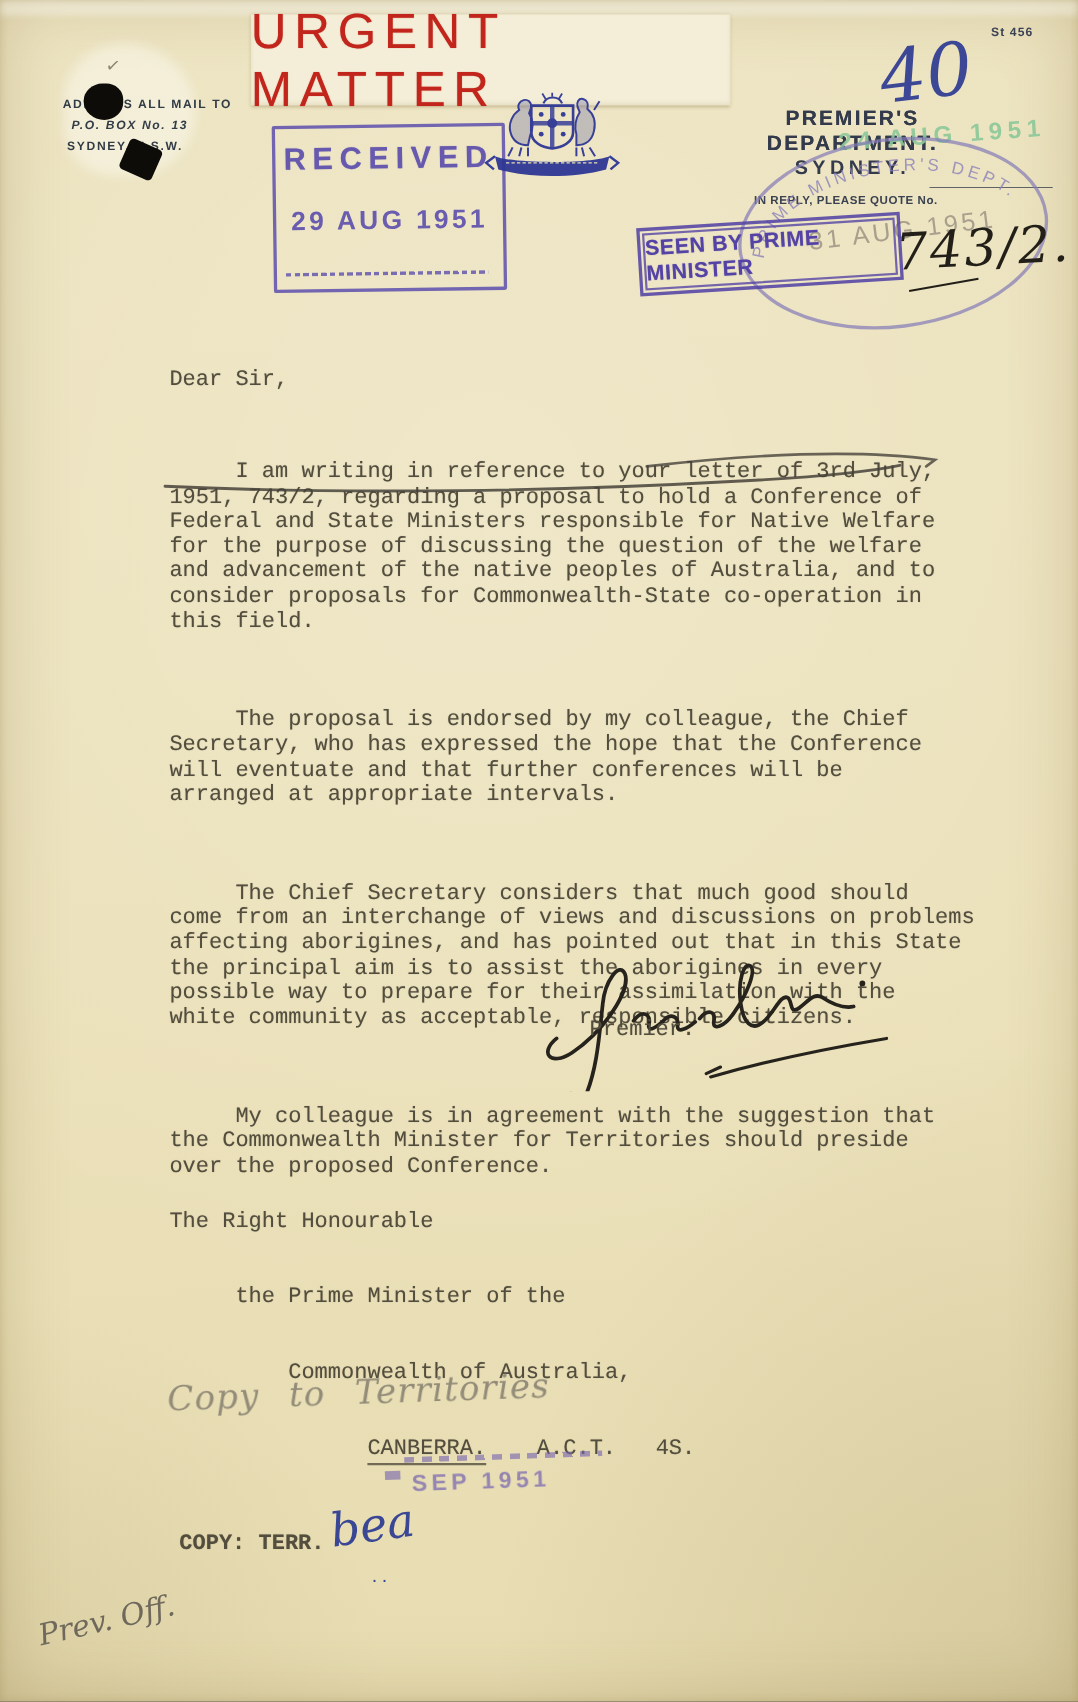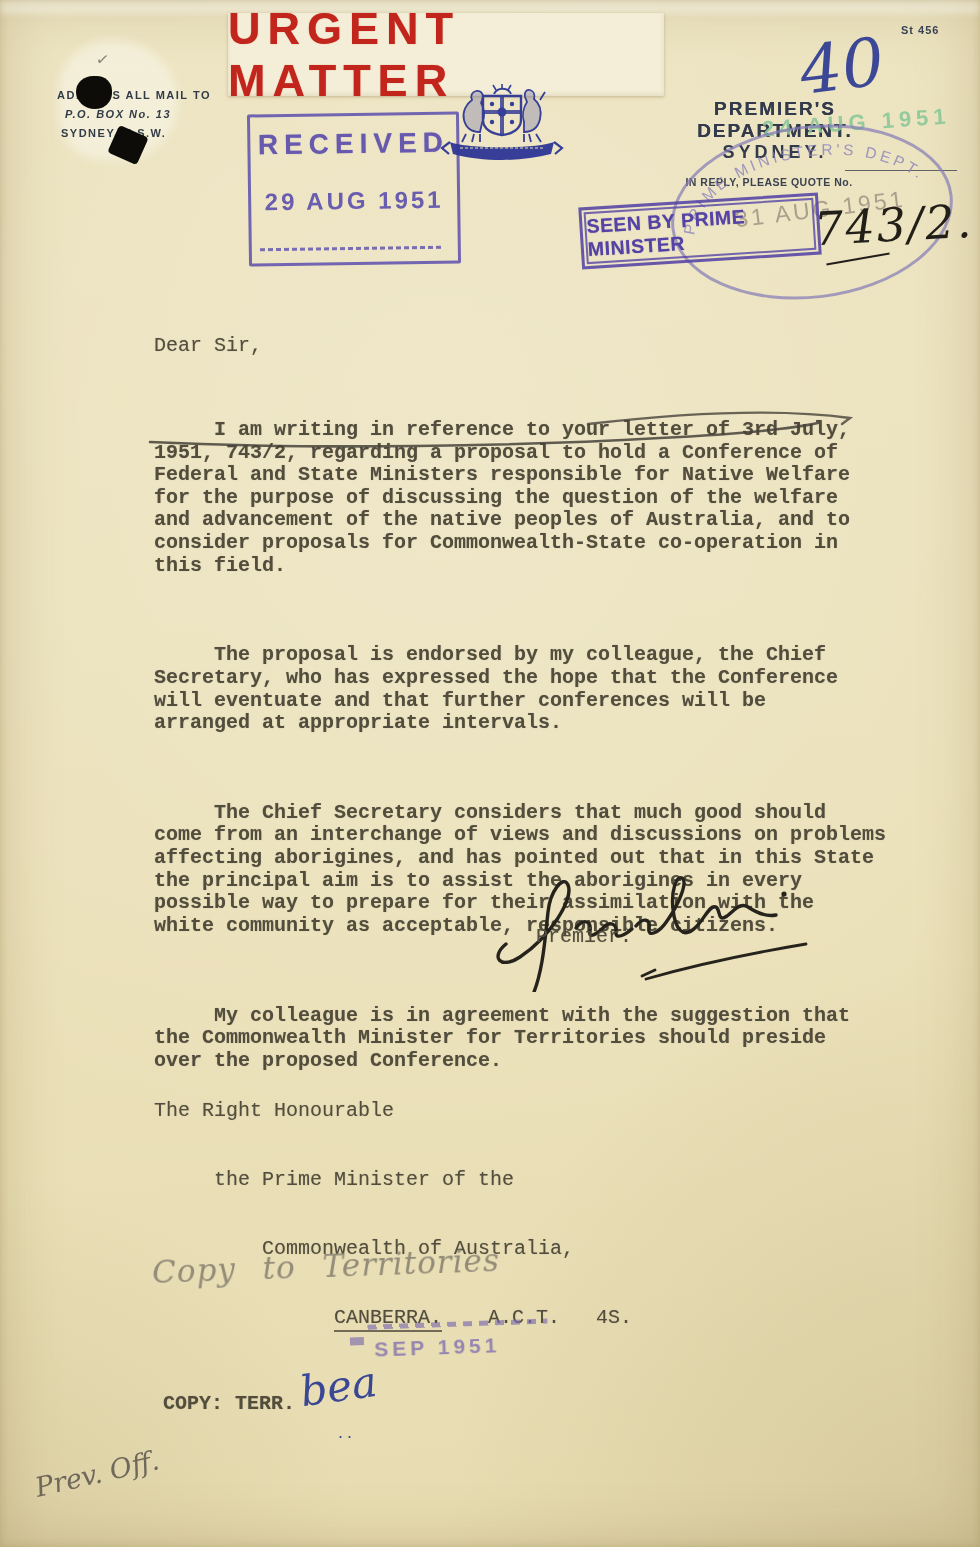--- a/index.html
+++ b/index.html
@@ -13,21 +13,21 @@
     box-shadow: inset 0 0 60px rgba(120,95,40,.25), inset 0 0 8px rgba(120,95,40,.2);
     font-family:"Liberation Sans",sans-serif;
   }
   .topsheen{position:absolute;left:0;top:0;width:100%;height:14px;background:rgba(255,255,255,.35);filter:blur(3px);}
   .tear-patch{position:absolute;left:58px;top:40px;width:120px;height:120px;background:rgba(252,250,240,.5);border-radius:45% 55% 50% 40%;filter:blur(5px);}
 
   
   .urgent-strip{position:absolute;left:228px;top:13px;width:436px;height:83px;background:#f4eed8;
     box-shadow:0 1px 3px rgba(120,95,40,.35), inset 0 -2px 4px rgba(150,130,70,.15);
     display:flex;align-items:center;justify-content:center;}
-  .urgent-strip span{color:#c1251b;font-weight:bold;font-size:45px;letter-spacing:7px;
+  .urgent-strip span{color:#c1251b;font-weight:normal;font-size:45px;letter-spacing:7px;
     font-family:"Liberation Sans",sans-serif; text-shadow:0 0 1px rgba(193,37,27,.6);}
   .form-no{position:absolute;left:901px;top:24px;font-size:11px;font-weight:bold;color:#3c4255;letter-spacing:1px;}
   .hw-40{position:absolute;left:800px;top:28px;font-family:"DejaVu Serif",serif;font-style:italic;
     font-size:66px;color:#3c4896;transform:rotate(-7deg);}
 
   .sender-address{position:absolute;left:57px;top:86px;color:#323c47;font-size:11px;font-weight:bold;
     letter-spacing:1.5px;line-height:19px;}
   .sender-address div:nth-child(2){padding-left:8px;font-style:italic;}
   .sender-address div:nth-child(3){padding-left:4px;}
   .blot-circle{position:absolute;left:76px;top:76px;width:36px;height:33px;background:#0e0c09;border-radius:50% 45% 50% 55%;}
@@ -62,21 +62,21 @@
   .seen-stamp span{color:#5443a5;font-weight:bold;font-size:19.5px;letter-spacing:.5px;text-shadow:0 0 1px rgba(84,67,165,.55);}
   .hw-ref{position:absolute;left:814px;top:198px;font-family:"DejaVu Serif",serif;font-style:italic;
     font-size:46px;color:#221f19;transform:rotate(-3deg);letter-spacing:2px;}
   .hw-ref-line{position:absolute;left:826px;top:258px;width:64px;border-top:2.5px solid #221f19;transform:rotate(-10deg);}
 
   
   .type{font-family:"Liberation Mono","DejaVu Sans Mono",monospace;color:#524d3d;}
   .body{position:absolute;left:154px;top:290px;width:780px;font-size:20px;line-height:22.6px;
     white-space:pre-wrap;text-shadow:0 0 1px rgba(82,77,61,.35);}
   .body .salutation{margin-bottom:16px;}
-  .body .para{margin-bottom:22px;font-weight:bold;}
+  .body .para{margin-bottom:22px;}
   .body .closing{padding-left:318px;margin-top:-1px;}
 
   .pen-underline{position:absolute;left:140px;top:398px;pointer-events:none;}
 
   .signature-block{position:absolute;left:484px;top:852px;}
   .sig-title{position:absolute;left:536px;top:925px;font-size:20px;text-shadow:0 0 1px rgba(82,77,61,.35);}
 
   .recipient{position:absolute;left:154px;top:1053px;font-size:20px;line-height:23px;white-space:pre;
     text-shadow:0 0 1px rgba(82,77,61,.35);}
   .recipient .l4{padding-left:180px;}

